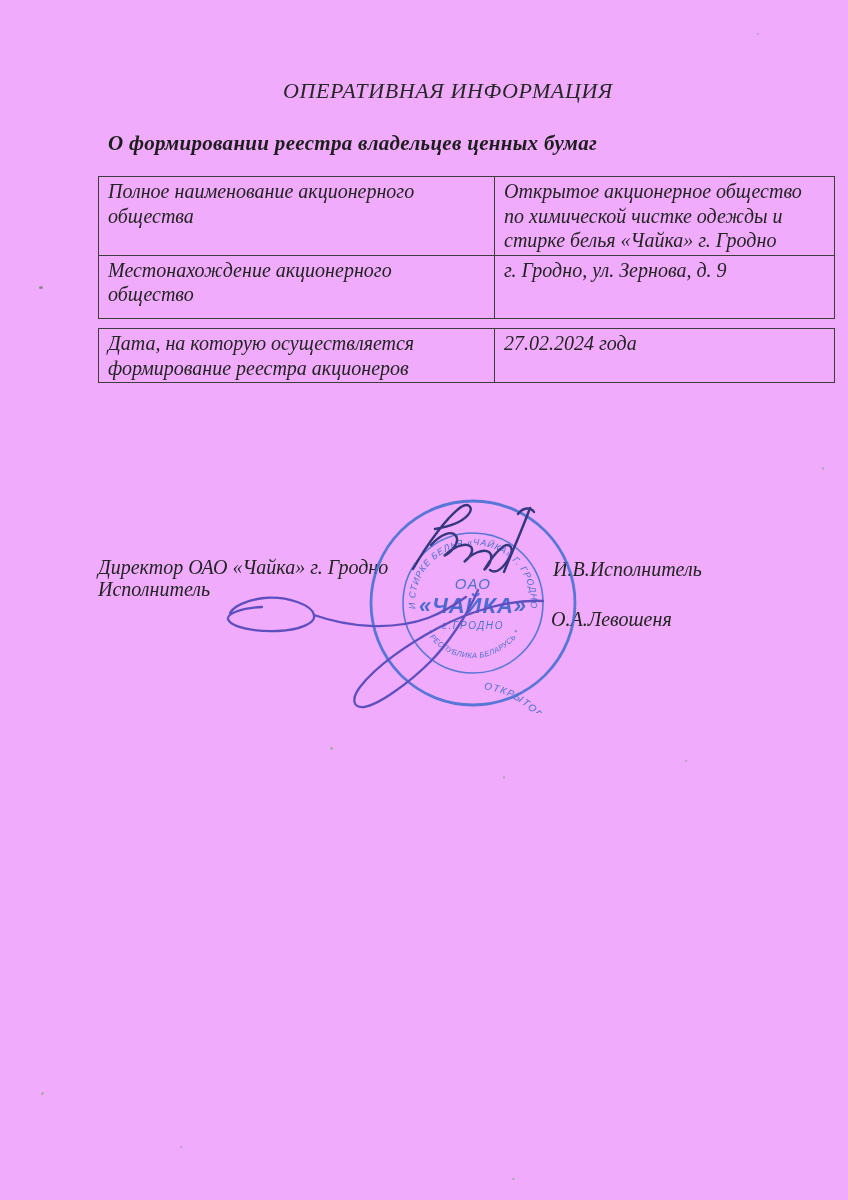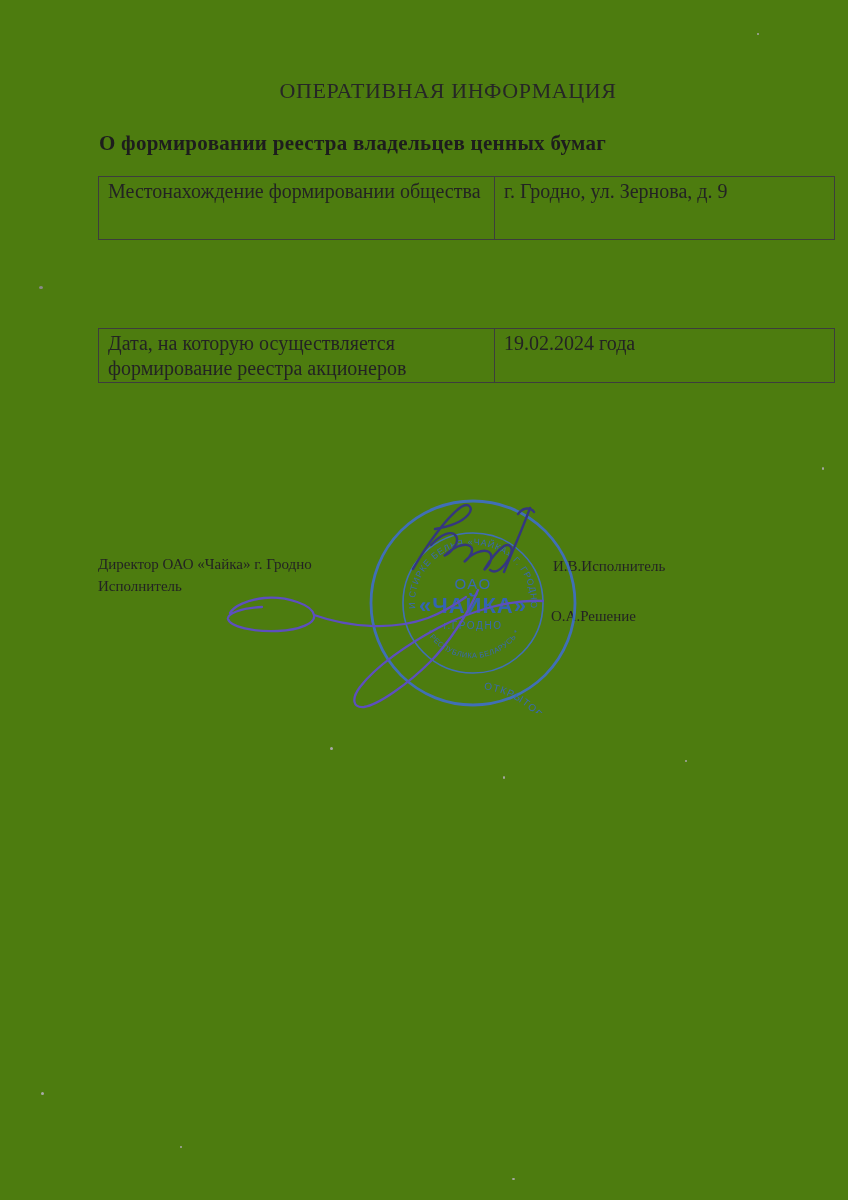--- a/index.html
+++ b/index.html
@@ -1,23 +1,24 @@
 <!DOCTYPE html>
 <html><head>
 <meta charset="utf-8">
 <style>
   html, body { margin: 0; padding: 0; background: #e8e8e8; }
   .page {
     position: relative;
     width: 848px; height: 1200px;
     margin: 0 auto;
-    background: #4d7c0f;
+    background: #f0abfc;
     overflow: hidden;
     font-family: "Liberation Serif", "DejaVu Serif", serif;
     color: #1f1f1f;
+    font-style: italic;
   }
   .doc-title {
     position: absolute; top: 78px; left: 40px; width: 816px;
     text-align: center;
     font-size: 22px; letter-spacing: 0.6px;
     color: #262626;
   }
   .doc-subtitle {
     position: absolute; top: 131px; left: 0; width: 705px;
     text-align: center;
@@ -42,21 +43,21 @@
   td.col-value { width: 318px; }
   .tbl-top    { top: 176px; }
   .tbl-bottom { top: 328px; }
   .tbl-bottom td { border-top-width: 2.4px; }
   tr.r1 td { height: 72px; }
   tr.r2 td { height: 58px; }
   tr.r3 td { height: 116px; }
   tr.r4 td { height: 44px; margin-top: 8px; }
   .sig-text {
     position: absolute;
-    font-size: 15px;
+    font-size: 20px;
     color: #232323;
     white-space: nowrap;
   }
   .lbl-director { top: 556px; left: 98px; }
   .name-director { top: 558px; left: 553px; }
   .lbl-executor { top: 578px; left: 98px; }
   .name-executor { top: 608px; left: 551px; }
   .stamp-svg {
     position: absolute; left: 363px; top: 493px;
     width: 220px; height: 220px;
@@ -75,40 +76,44 @@
 </head>
 <body>
 
 <div class="page">
 
   <div class="doc-title">ОПЕРАТИВНАЯ ИНФОРМАЦИЯ</div>
   <div class="doc-subtitle">О формировании реестра владельцев ценных бумаг</div>
 
   <table class="info-tbl tbl-top">
     <tbody>
+        <tr class="r1">
+      <td class="col-label">Полное наименование акционерного общества</td>
+      <td class="col-value">Открытое акционерное общество по химической чистке одежды и стирке белья «Чайка» г. Гродно</td>
+    </tr>
     <tr class="r2">
-      <td class="col-label">Местонахождение формировании общества</td>
+      <td class="col-label">Местонахождение акционерного общество</td>
       <td class="col-value">г. Гродно, ул. Зернова, д. 9</td>
     </tr>
   </tbody>
     </table>
 
   <table class="info-tbl tbl-bottom">
     <tbody>
     <tr class="r4">
       <td class="col-label">Дата, на которую осуществляется формирование реестра акционеров</td>
-      <td class="col-value">19.02.2024 года</td>
+      <td class="col-value">27.02.2024 года</td>
     </tr>
   </tbody>
     </table>
 
   <span class="sig-text lbl-director">Директор ОАО «Чайка» г. Гродно</span>
   <span class="sig-text name-director">И.В.Исполнитель</span>
   <span class="sig-text lbl-executor">Исполнитель</span>
-  <span class="sig-text name-executor">О.А.Решение</span>
+  <span class="sig-text name-executor">О.А.Левошеня</span>
 
   <svg class="stamp-svg" viewBox="0 0 220 220">
     <g stroke="#3e6ed2" fill="none">
       <circle cx="110" cy="110" r="102" stroke-width="2.8"></circle>
       <circle cx="110" cy="110" r="70" stroke-width="1.6"></circle>
     </g>
     <defs>
       <path id="ringPath" d="M 110 195.5 A 85.5 85.5 0 1 1 109.9 195.5"></path>
       <path id="innerTopPath" d="M 55.5 129.8 A 58 58 0 1 1 164.5 129.8"></path>
       <path id="innerBottomPath" d="M 58.3 128.8 A 55 55 0 0 0 161.7 128.8"></path>

